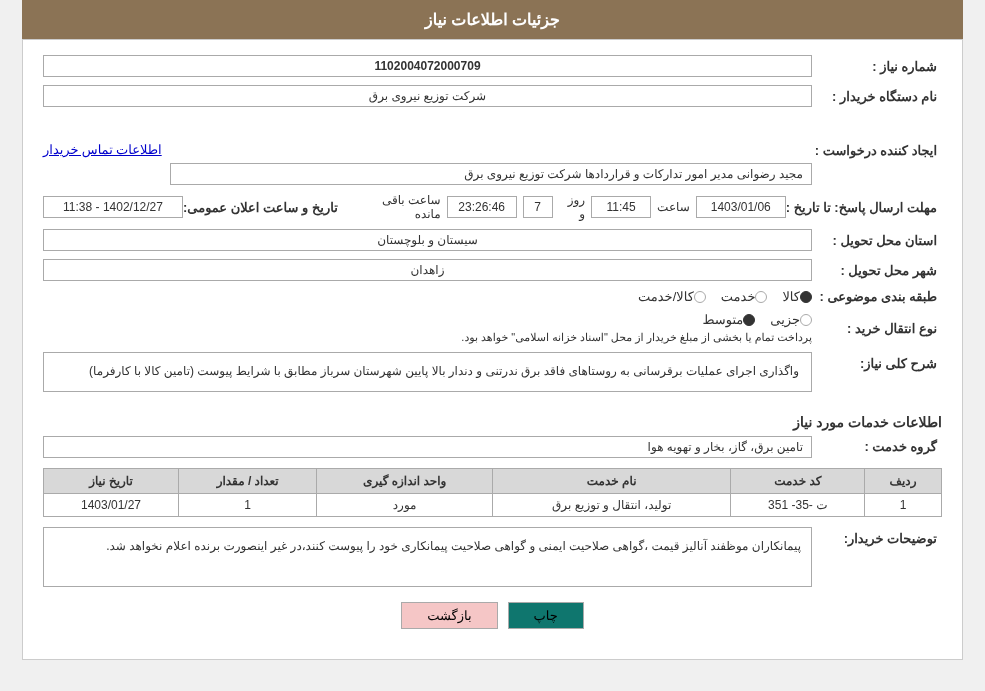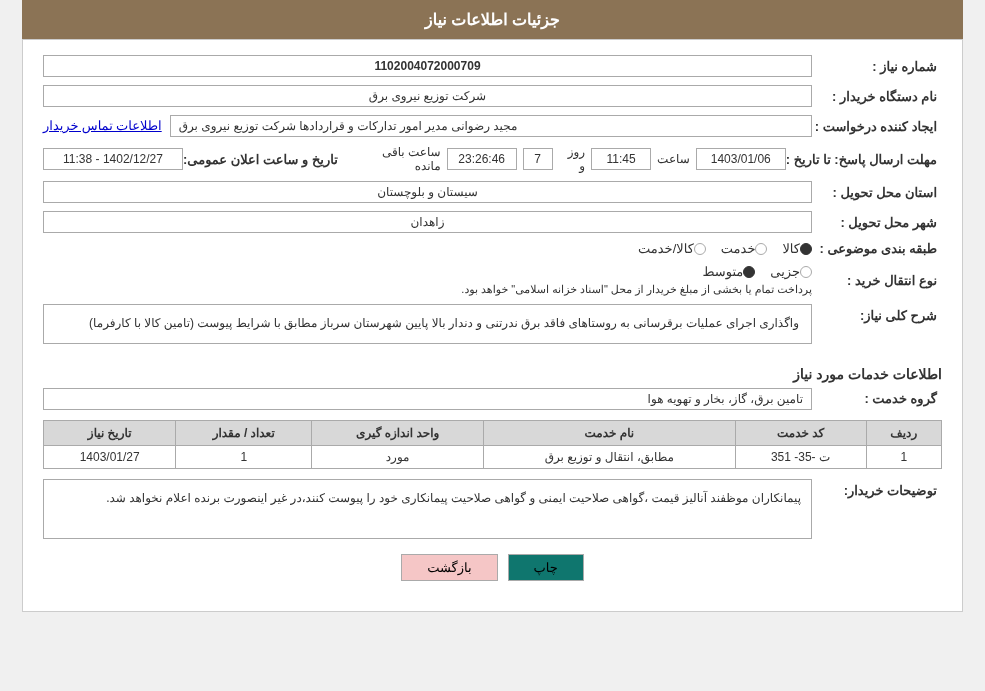--- a/index.html
+++ b/index.html
@@ -171,21 +171,21 @@
       <div class="value-box" style="text-align:center; font-weight:bold;">1102004072000709</div>
     </div>
 
     <div class="row">
       <span class="label">نام دستگاه خریدار :</span>
       <div class="value-box" style="text-align:center;">شرکت توزیع نیروی برق</div>
     </div>
 
     <div class="row">
       <span class="label">ایجاد کننده درخواست :</span>
-      <div class="value-box wide-box" style="text-align:left;">مجید  رضوانی مدیر امور تدارکات و قراردادها شرکت توزیع نیروی برق</div>
+      <div class="value-box wide-box" style="text-align:right;margin-top:48px;">مجید  رضوانی مدیر امور تدارکات و قراردادها شرکت توزیع نیروی برق</div>
       <span class="value-box-blue" style="margin-right:8px; white-space:nowrap; color:#0000cc; text-decoration:underline; cursor:pointer;font-family:Liberation Serif, serif;">اطلاعات تماس خریدار</span>
     </div>
 
     <div class="row">
       <span class="label">مهلت ارسال پاسخ: تا تاریخ :</span>
       <div class="date-row" style="flex:1; align-items:center; gap:6px;">
         <div class="date-value" style="min-width:90px; text-align:center;">1403/01/06</div>
         <span style="font-size:12px;">ساعت</span>
         <div class="date-value" style="min-width:60px; text-align:center;">11:45</div>
         <span style="font-size:12px;">روز و</span>
@@ -263,21 +263,21 @@
             <th>نام خدمت</th>
             <th>واحد اندازه گیری</th>
             <th>تعداد / مقدار</th>
             <th>تاریخ نیاز</th>
           </tr>
         </thead>
         <tbody id="table-body">
         <tr>
               <td>1</td>
               <td>ت -35- 351</td>
-              <td>مطابق، انتقال و توزیع برق</td>
+              <td>تولید، انتقال و توزیع برق</td>
               <td>مورد</td>
               <td>1</td>
               <td>1403/01/27</td>
             </tr>
           </tbody>
       </table>
     </div>
 
     <div class="row" style="align-items:flex-start;">
       <span class="label" style="padding-top:4px;">توضیحات خریدار:</span>

